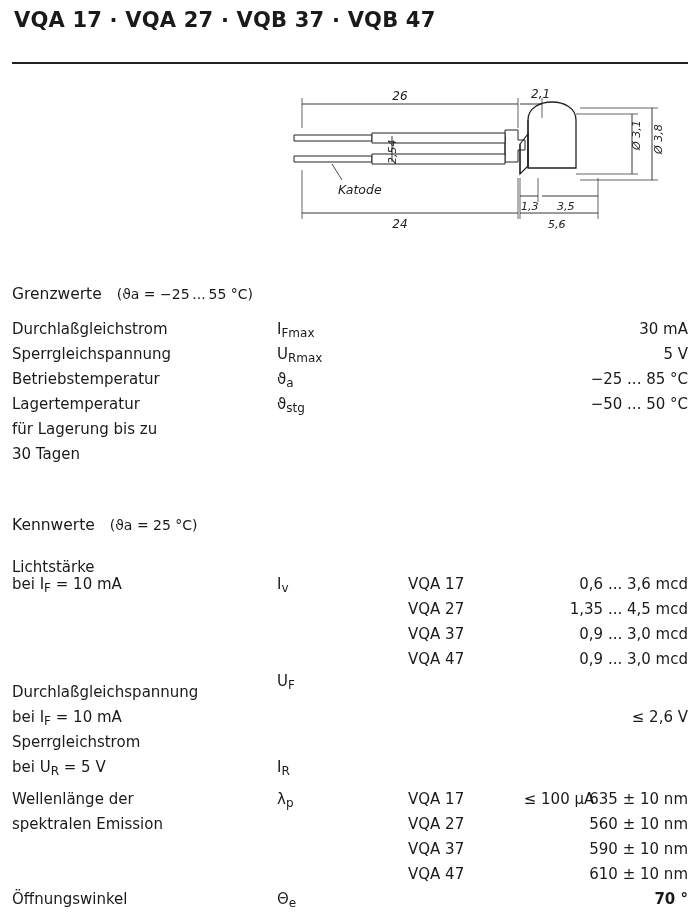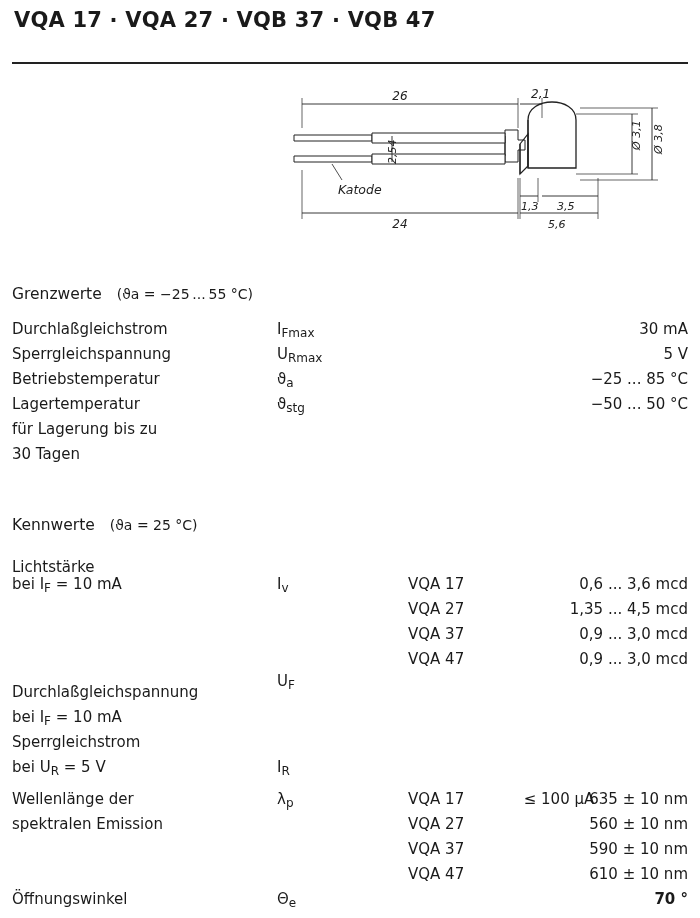--- a/index.html
+++ b/index.html
@@ -183,20 +183,21 @@
   <div class="txt col-type" style="top:600px;">VQA 27</div>
   <div class="txt col-val" style="top:600px;">1,35 ... 4,5 mcd</div>
   <div class="txt col-type" style="top:625px;">VQA 37</div>
   <div class="txt col-val" style="top:625px;">0,9 ... 3,0 mcd</div>
   <div class="txt col-type" style="top:650px;">VQA 47</div>
   <div class="txt col-val" style="top:650px;">0,9 ... 3,0 mcd</div>
 
   <div class="txt col-name" style="top:683px;">Durchlaßgleichspannung</div>
   <div class="txt col-name" style="top:708px;"><span>bei I</span><span class="sub">F</span><span> = 10 mA</span></div>
   <div class="txt col-sym" style="top:672px;"><span>U</span><span class="sub">F</span></div>
+  <div class="txt col-val" style="top:708px;">≤ 2,6 V</div>
 
   <div class="txt col-name" style="top:733px;">Sperrgleichstrom</div>
   <div class="txt col-name" style="top:758px;"><span>bei U</span><span class="sub">R</span><span> = 5 V</span></div>
   <div class="txt col-sym" style="top:758px;"><span>I</span><span class="sub">R</span></div>
   <div class="txt col-val" style="top:790px;text-align:center;">≤ 100 µA</div>
 
   <div class="txt col-name" style="top:790px;">Wellenlänge der</div>
   <div class="txt col-name" style="top:815px;">spektralen Emission</div>
   <div class="txt col-sym" style="top:790px;"><span>λ</span><span class="sub">p</span></div>
 

